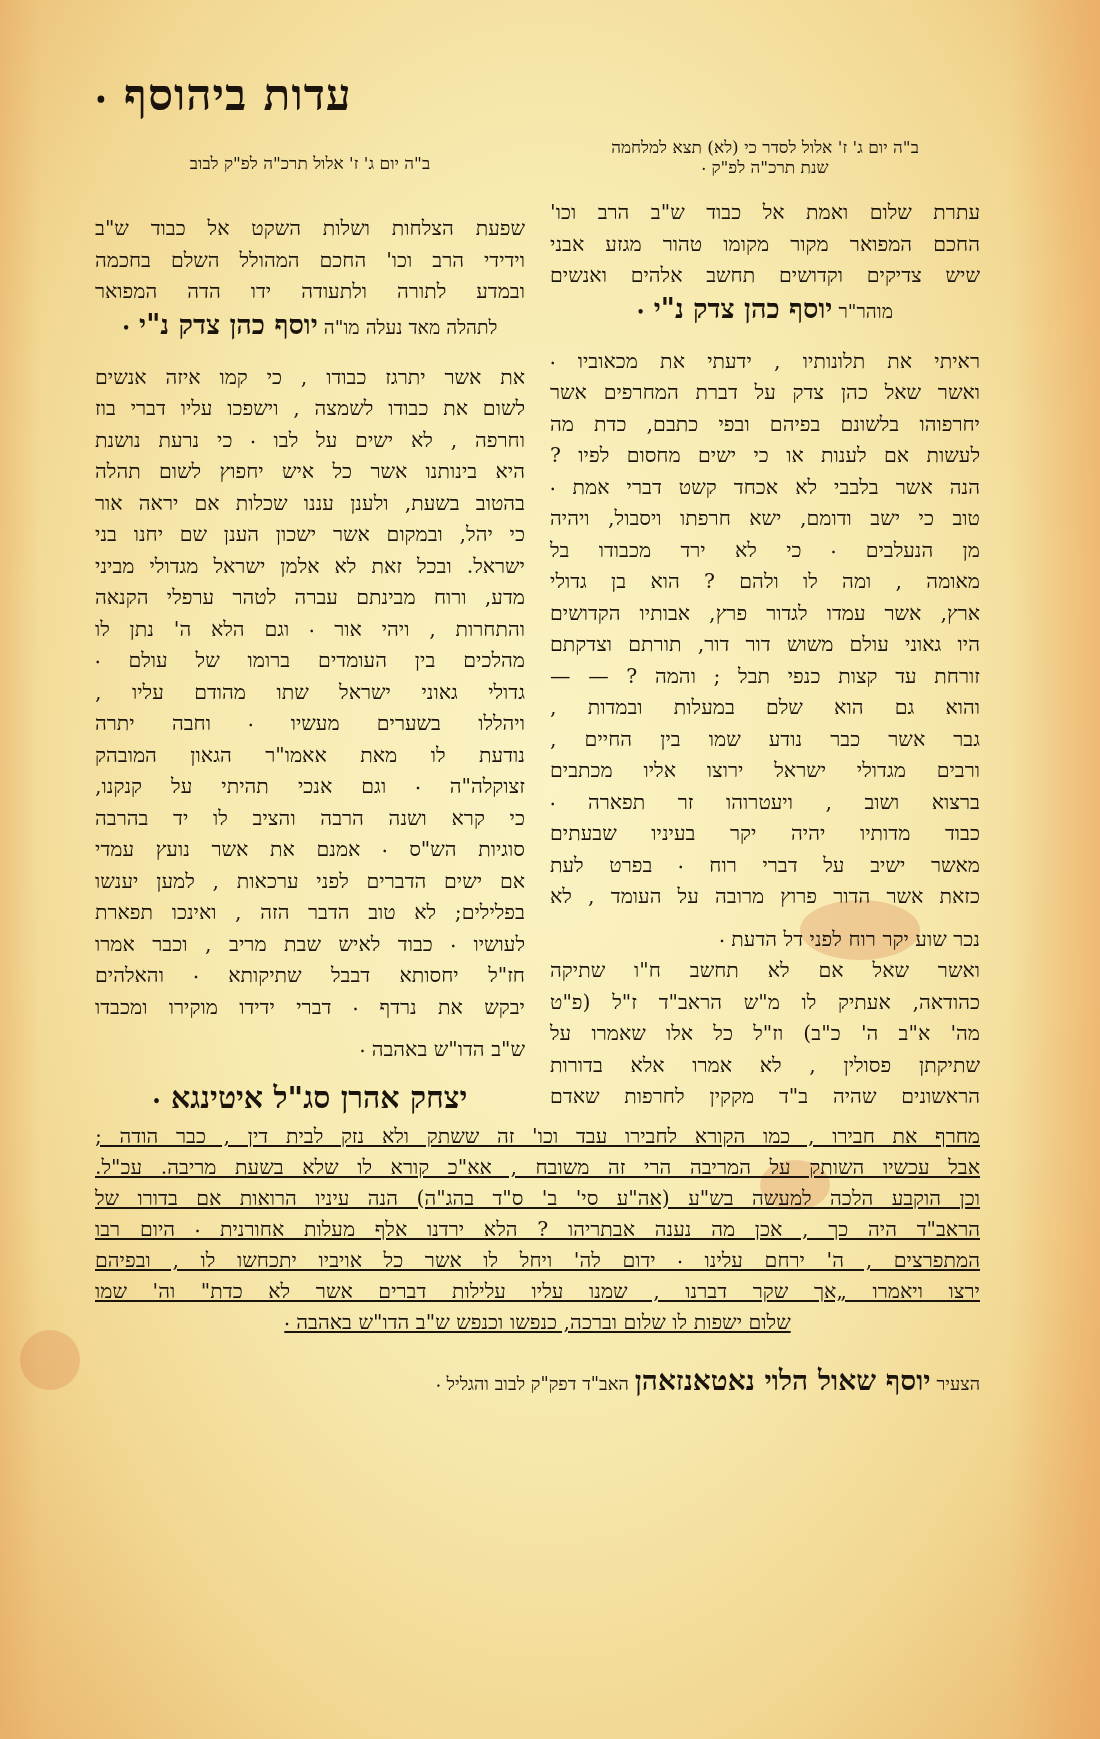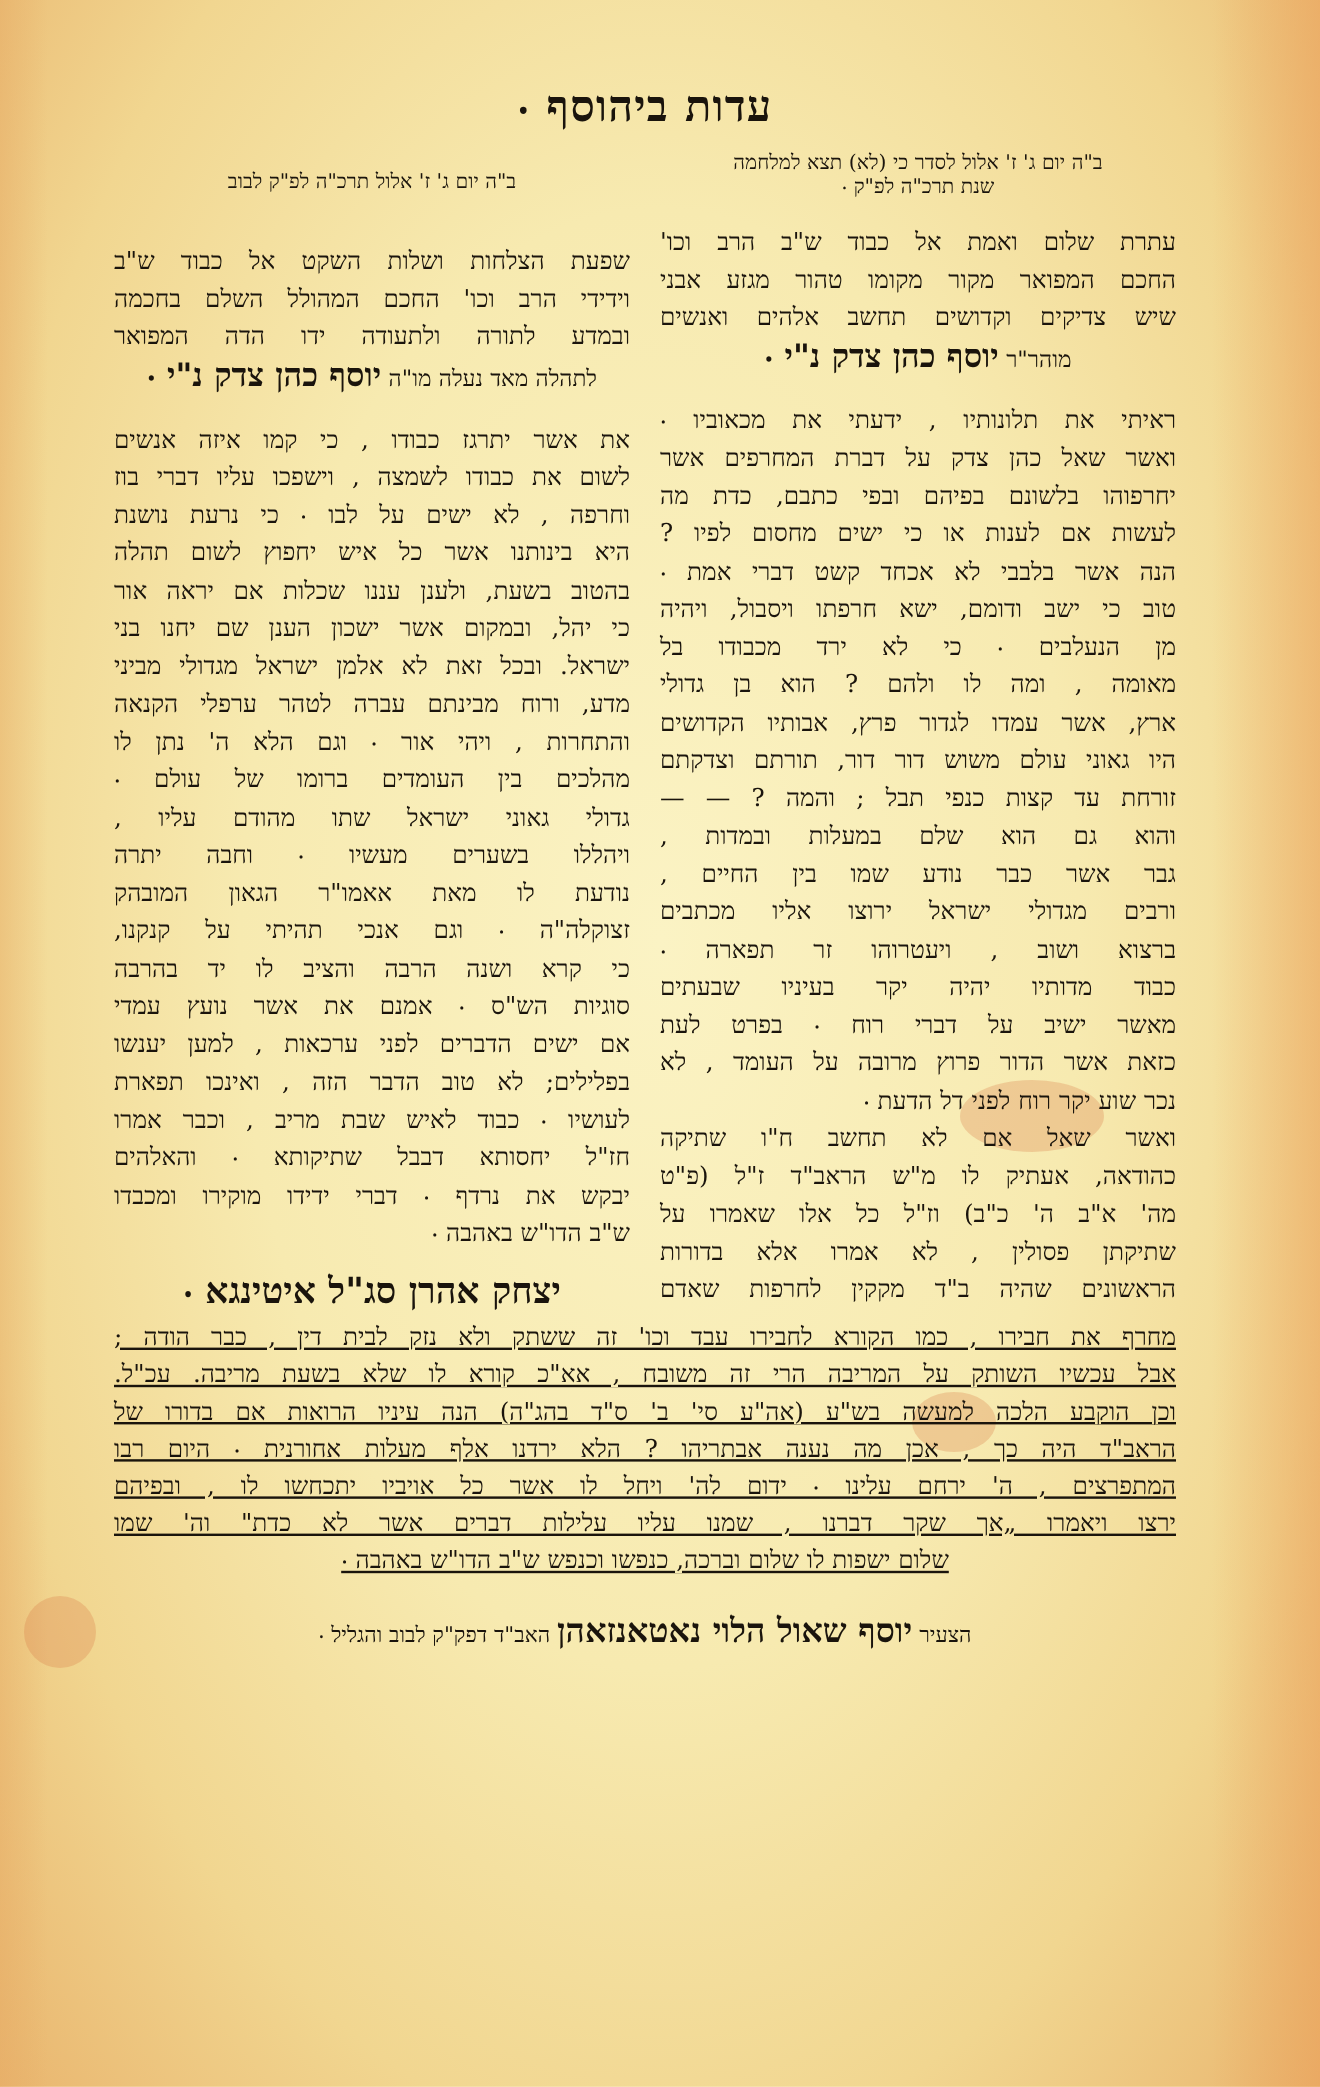--- a/index.html
+++ b/index.html
@@ -16,37 +16,37 @@
     pointer-events: none;
   }
   .page-edge-left {
     position: absolute; top: 0; left: 0; width: 40px; height: 100%;
     background: linear-gradient(to left, rgba(240,180,110,0) 0%, rgba(230,170,100,0.45) 100%);
     pointer-events: none;
   }
   .stain { position: absolute; border-radius: 50%; background: rgba(214,120,70,0.28); pointer-events:none; }
   .content { position: absolute; left: 95px; top: 55px; width: 885px; direction: rtl; }
   .page-title {
-    text-align: center; font-size: 36px; font-weight: bold; letter-spacing: 1px;
+    text-align: left; font-size: 44px; font-weight: bold; letter-spacing: 1px;
     margin: 8px 0 14px 0;
   }
   .columns { display: flex; flex-direction: row; justify-content: space-between; }
   .col { width: 430px; }
   .dateline { font-size: 17px; text-align: center; line-height: 20px; margin-bottom: 18px; min-height: 42px; }
   .dateline.left { padding-top: 16px; }
   .line { font-size: 20.5px; line-height: 31.5px; white-space: nowrap; text-align: justify; text-align-last: justify; }
-  .line.short { text-align-last: right; }
+  .line.short { text-align-last: right; margin-top: 11px; }
   .line.center { text-align: left; text-align-last: center; }
   .addressee { font-size: 19px; text-align: center; line-height: 34px; }
   .addressee b { font-size: 27px; }
   .gap { height: 18px; }
   .signature-left { font-size: 30px; font-weight: bold; text-align: center; margin-top: 10px; }
   .full { margin-top: 4px; text-decoration: underline; }
   .full .line { font-size: 20.5px; line-height: 31px; }
-  .final-sign { margin-top: 26px; text-align: center; font-size: 18px; }
+  .final-sign { margin-top: 26px; text-align: right; font-size: 18px; }
   .final-sign b { font-size: 28px; }
 </style>
 </head>
 <body>
 
 <div class="page-edge-left"></div>
 <div class="page-edge-right"></div>
 <div class="stain" style="left:800px;top:900px;width:120px;height:60px;"></div>
 <div class="stain" style="left:760px;top:1160px;width:70px;height:50px;"></div>
 <div class="stain" style="left:20px;top:1330px;width:60px;height:60px;"></div>

